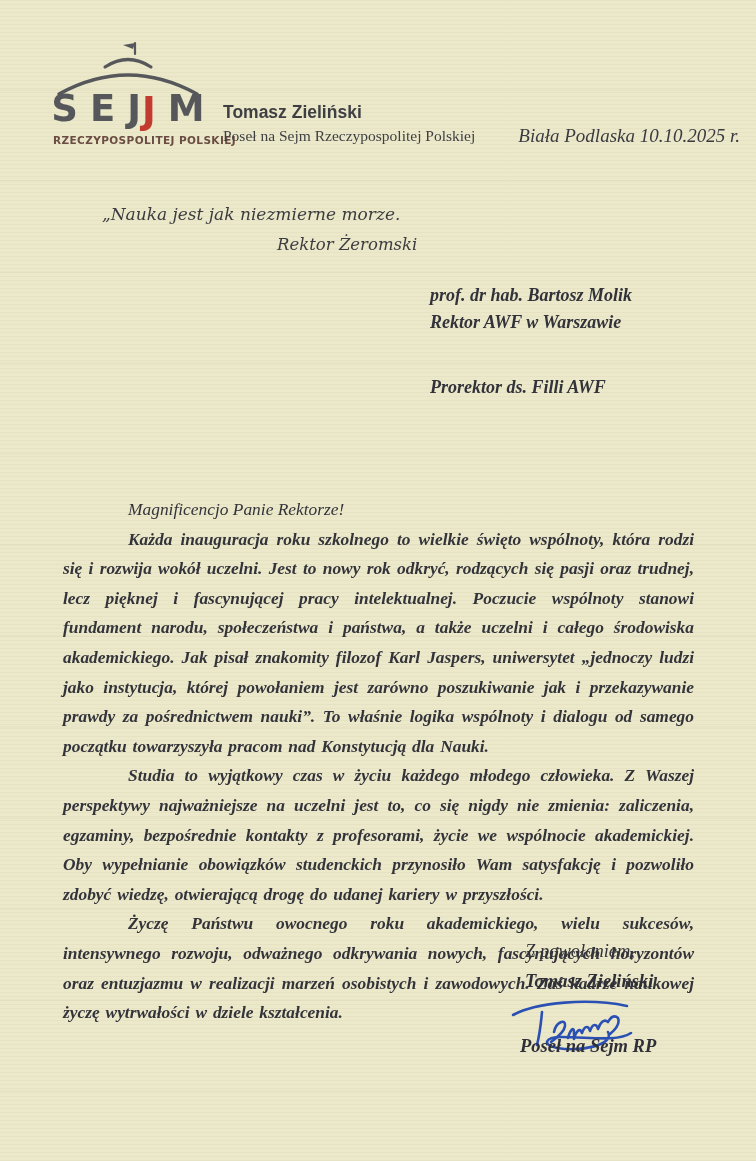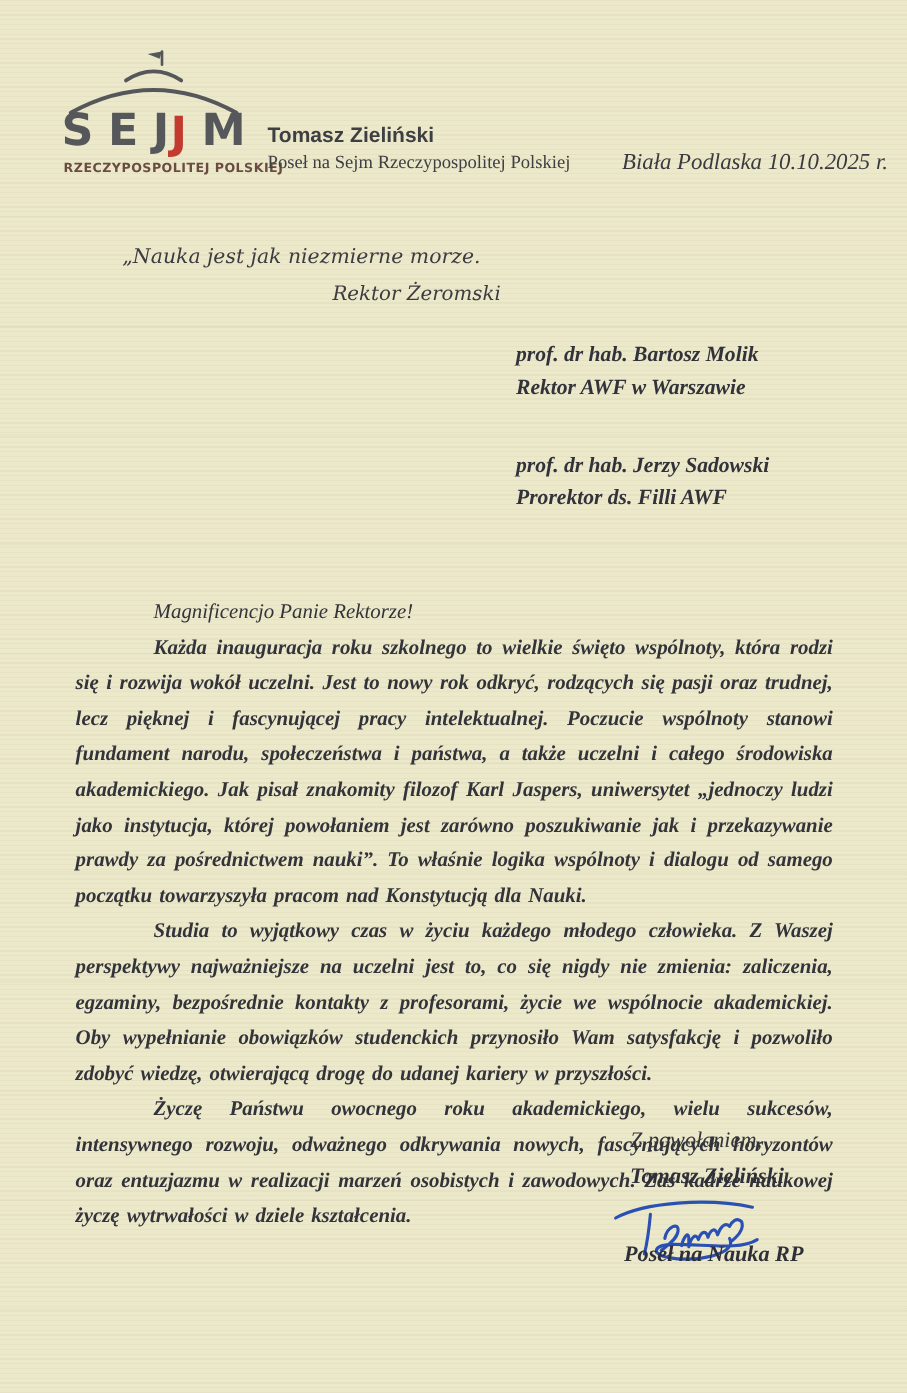--- a/index.html
+++ b/index.html
@@ -120,21 +120,20 @@
   <div class="quote">
     <div>„Nauka jest jak niezmierne morze.</div>
     <div class="quote-author">Rektor Żeromski</div>
   </div>
 
   <div class="recipient recipient-1">
     <div>prof. dr hab. Bartosz Molik</div>
     <div>Rektor AWF w Warszawie</div>
   </div>
   <div class="recipient recipient-2">
-    <div>prof. dr hab. Jerzy Sadowski</div>
     <div>Prorektor ds. Filli AWF</div>
   </div>
 
   <div class="letter-body">
     <div class="salutation">Magnificencjo Panie Rektorze!</div>
     <p>Każda inauguracja roku szkolnego to wielkie święto wspólnoty, która rodzi się i rozwija wokół uczelni. Jest to nowy rok odkryć, rodzących się pasji oraz trudnej, lecz pięknej i fascynującej pracy intelektualnej. Poczucie wspólnoty stanowi fundament narodu, społeczeństwa i państwa, a także uczelni i całego środowiska akademickiego. Jak pisał znakomity filozof Karl Jaspers, uniwersytet „jednoczy ludzi jako instytucja, której powołaniem jest zarówno poszukiwanie jak i przekazywanie prawdy za pośrednictwem nauki”. To właśnie logika wspólnoty i dialogu od samego początku towarzyszyła pracom nad Konstytucją dla Nauki.</p>
     <p>Studia to wyjątkowy czas w życiu każdego młodego człowieka. Z Waszej perspektywy najważniejsze na uczelni jest to, co się nigdy nie zmienia: zaliczenia, egzaminy, bezpośrednie kontakty z profesorami, życie we wspólnocie akademickiej. Oby wypełnianie obowiązków studenckich przynosiło Wam satysfakcję i pozwoliło zdobyć wiedzę, otwierającą drogę do udanej kariery w przyszłości.</p>
     <p>Życzę Państwu owocnego roku akademickiego, wielu sukcesów, intensywnego rozwoju, odważnego odkrywania nowych, fascynujących horyzontów oraz entuzjazmu w realizacji marzeń osobistych i zawodowych. Zaś kadrze naukowej życzę wytrwałości w dziele kształcenia.</p>
   </div>
 
@@ -144,15 +143,15 @@
   <svg class="signature" width="170" height="62" viewBox="0 0 170 62">
     <g stroke="#2b50b4" stroke-width="2.6" fill="none" stroke-linecap="round" stroke-linejoin="round">
       <path d="M16,22 C40,9 92,5 130,13"></path>
       <path d="M45,19 C44,30 42,44 40,52"></path>
       <path d="M57,39 C59,29 69,25 68,33 C67,40 59,45 54,49"></path>
       <path d="M71,45 C73,37 77,33 77,39 L77,46 C79,38 83,34 85,40 C87,34 91,31 93,38 C95,32 99,29 101,36 C103,30 107,25 111,29 C113,25 117,21 121,25 C123,30 119,36 113,41"></path>
       <path d="M111,39 C118,52 84,59 60,55 C45,52 47,44 65,44 C92,44 120,49 134,40"></path>
     </g>
   </svg>
 
-  <div class="signer-title">Poseł na Nauka RP</div>
+  <div class="signer-title">Poseł na Sejm RP</div>
 
 </div>
 
 </body></html>

